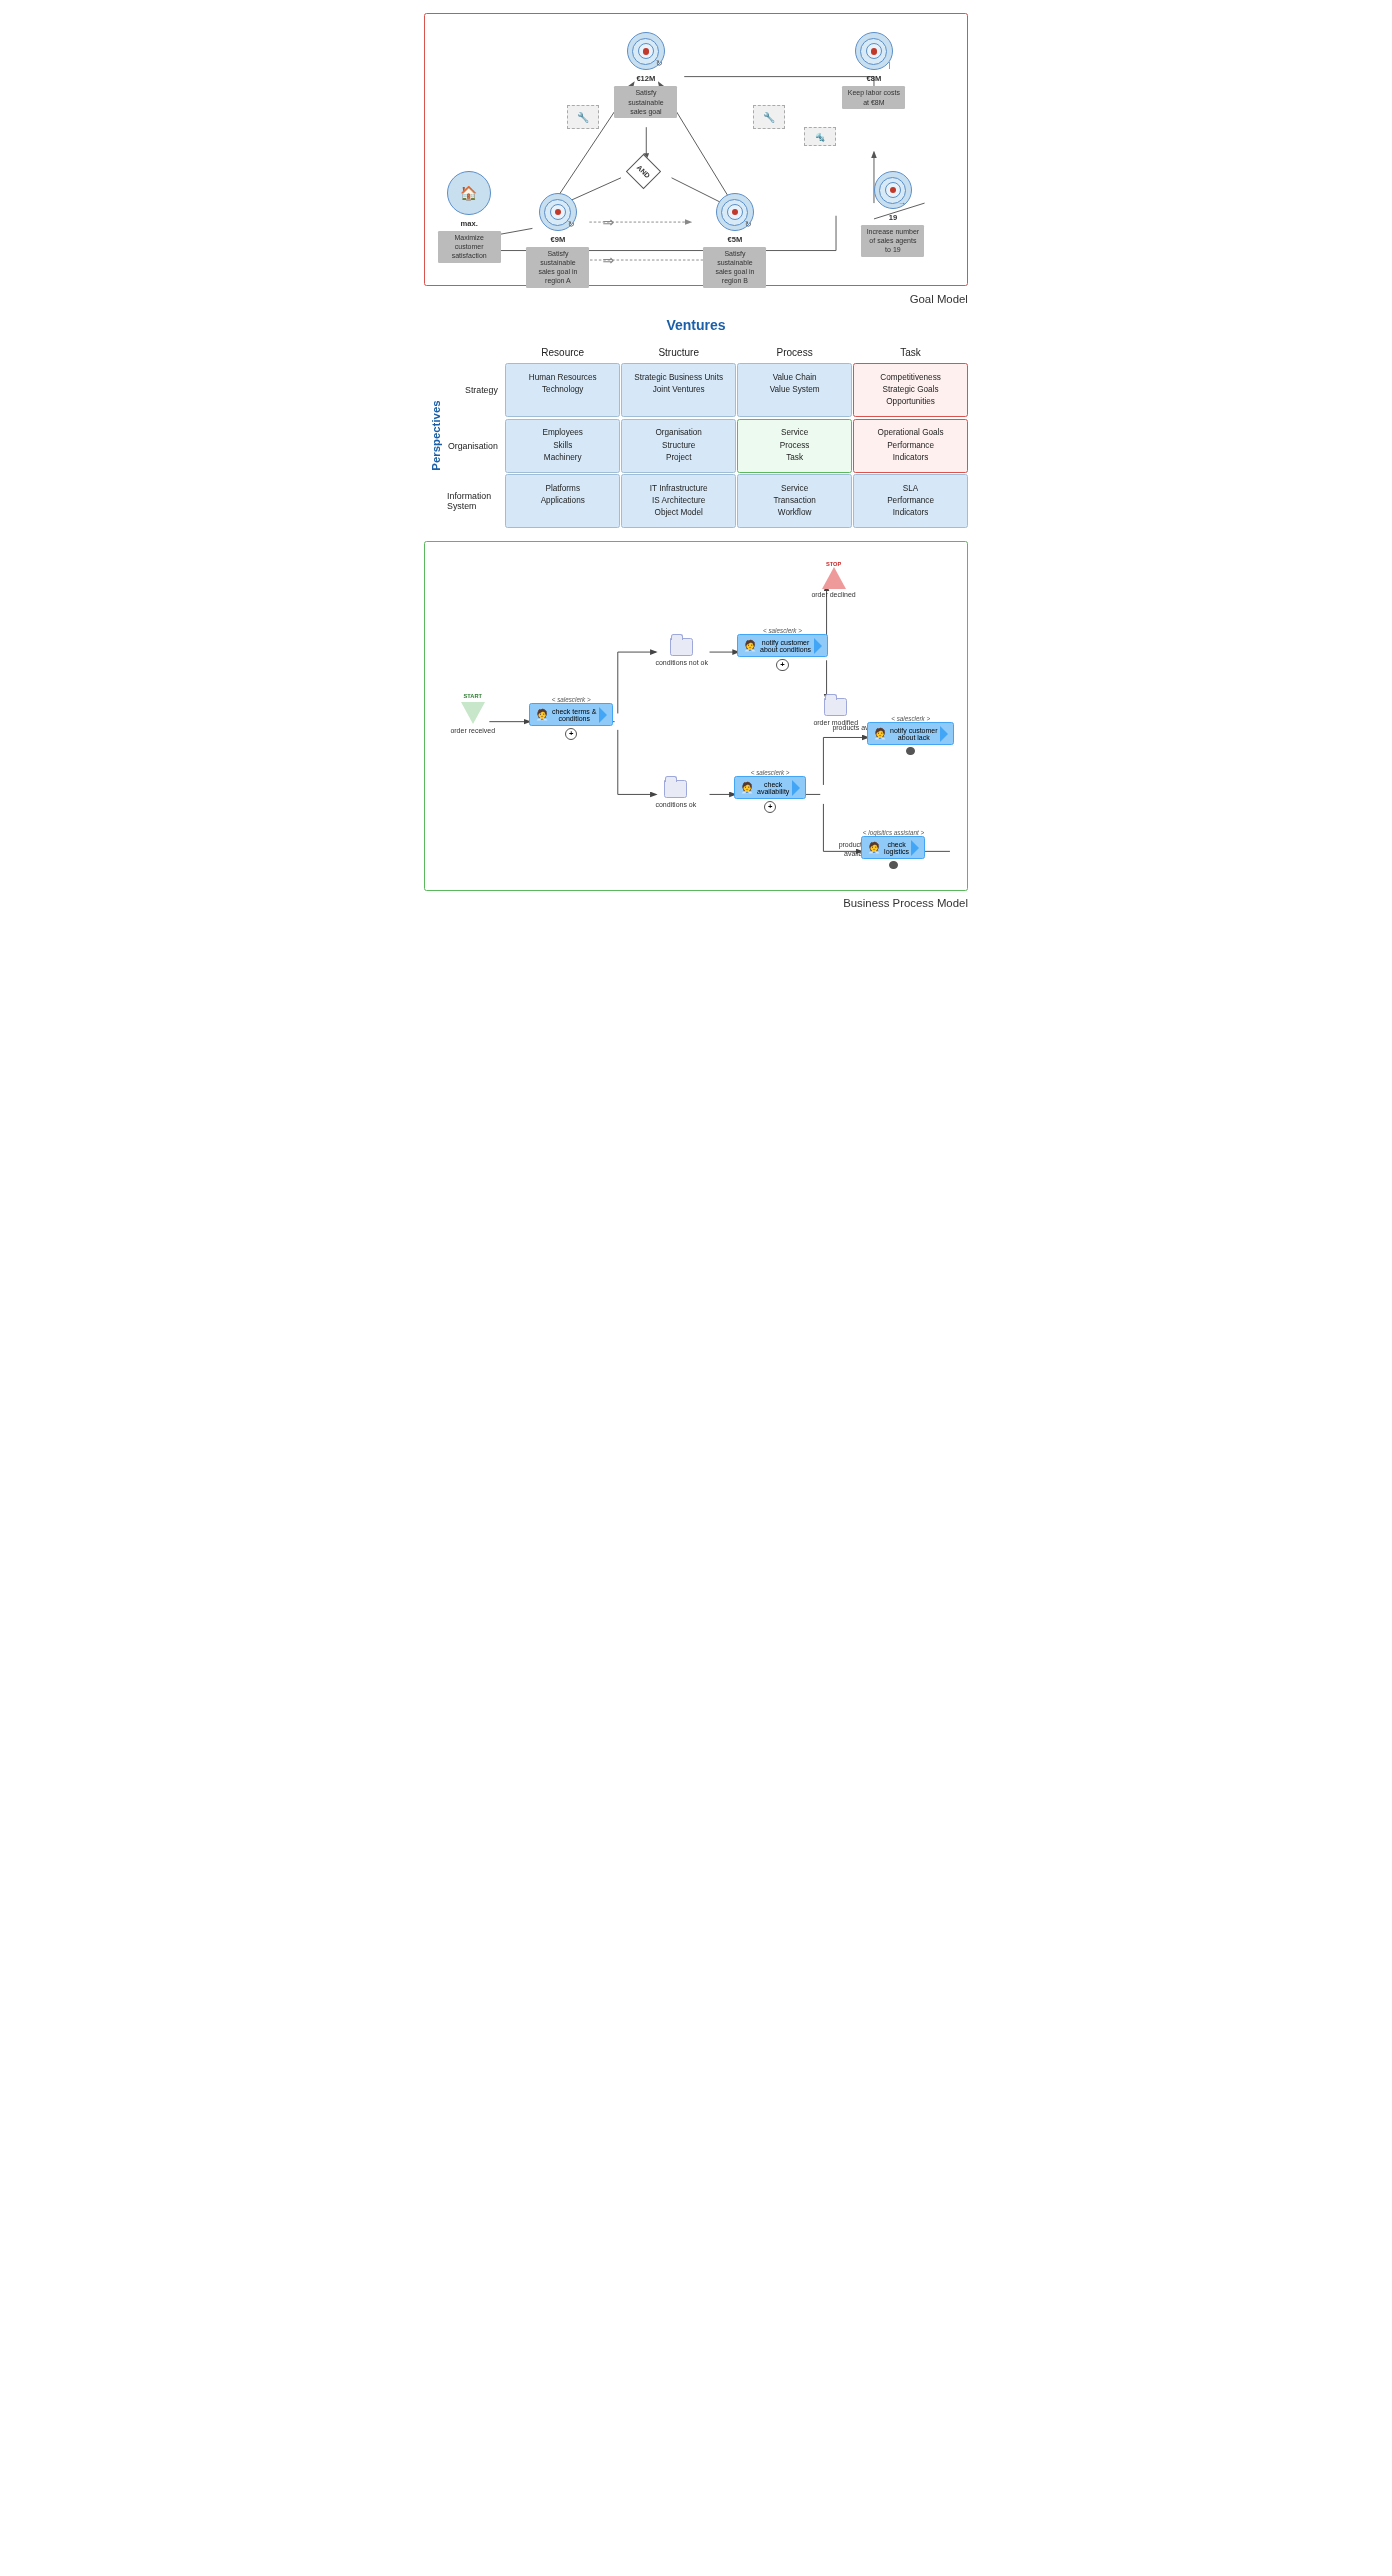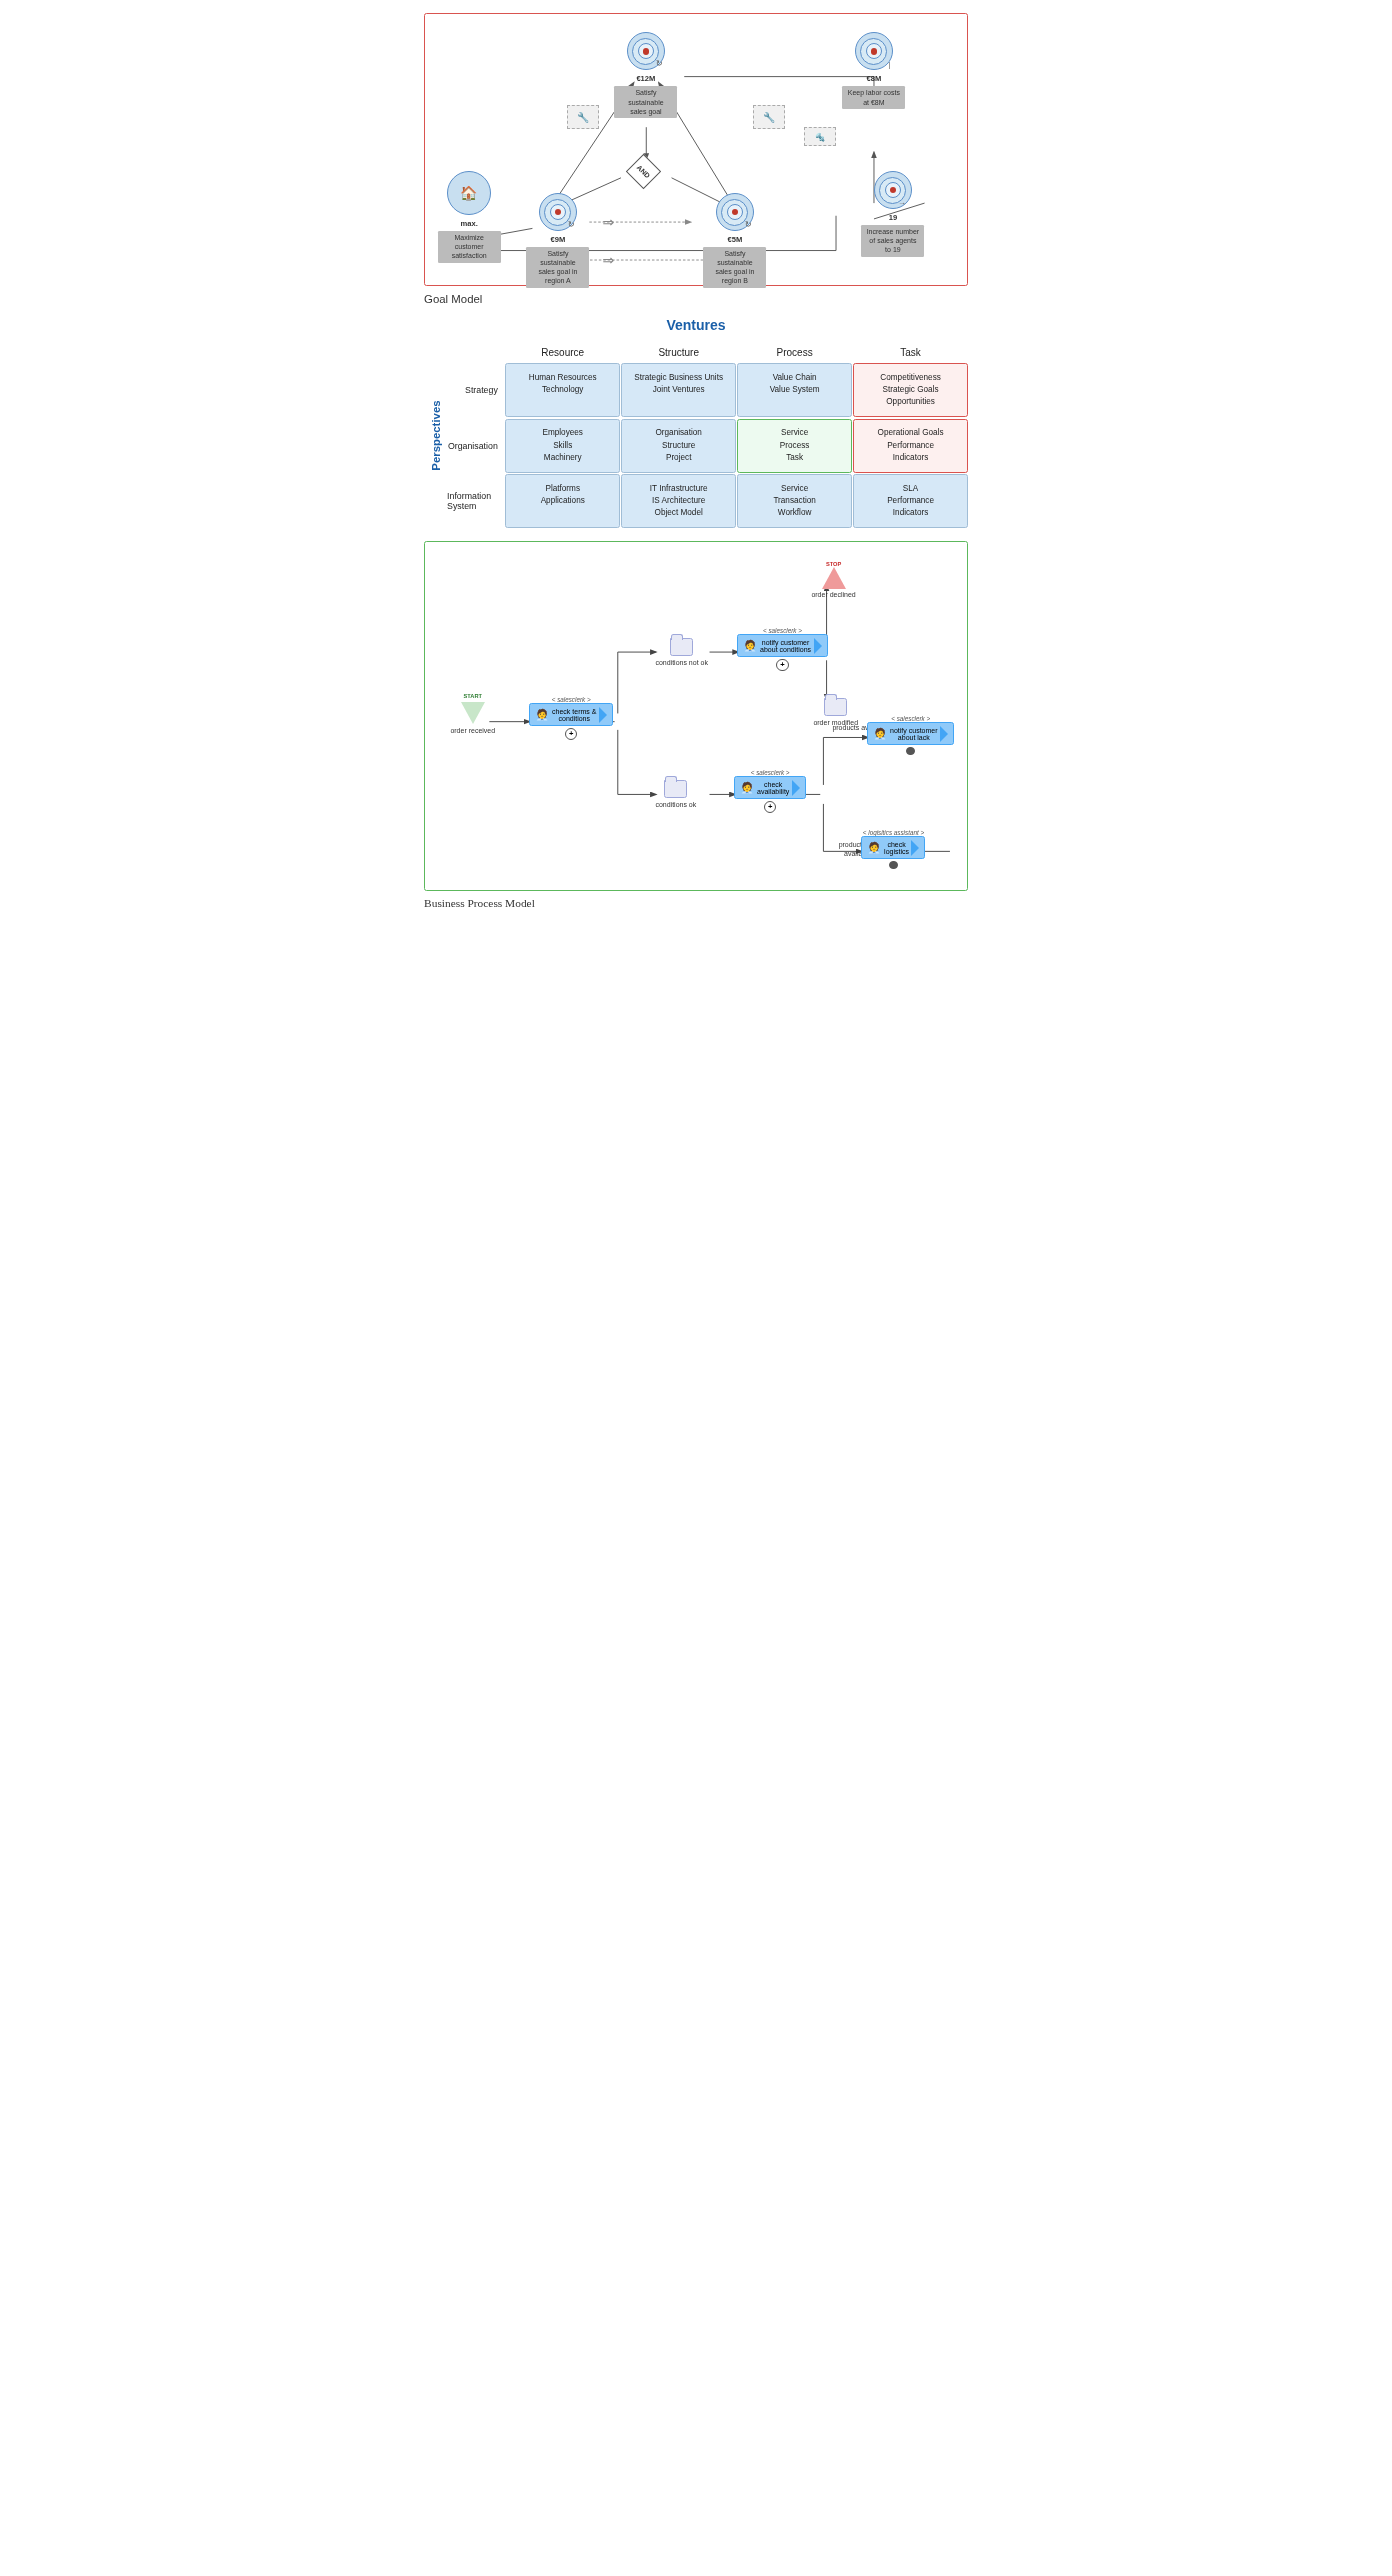--- a/index.html
+++ b/index.html
@@ -14,21 +14,21 @@
     
     .goal-model-container {
       border: 1.3px solid #d9534f;
       border-radius: 2.5px;
       padding: 12.6px 6.3px 6.3px;
       margin-bottom: 6.3px;
       position: relative;
       background: #fff;
     }
     .goal-model-title {
-      text-align: left;
+      text-align: right;
       font-size: 11.4px;
       margin: 5px 0 12.6px;
       color: #333;
     }
 
     .goal-diagram {
       position: relative;
       width: 100%;
       height: 253px;
     }
@@ -230,25 +230,24 @@
     
     .bpm-container {
       border: 1.3px solid #5cb85c;
       border-radius: 2.5px;
       padding: 12.6px 6.3px 6.3px;
       margin: 12.6px 0 6.3px;
       position: relative;
       background: #fff;
     }
     .bpm-title {
-      text-align: left;
+      text-align: right;
       font-size: 11.4px;
       margin: 5px 0 6.3px;
       color: #333;
-      font-family: Liberation Serif, serif;
     }
 
     .bpm-diagram {
       position: relative;
       width: 100%;
       height: 329px;
     }
     .bpm-diagram svg {
       position: absolute;
       top: 0; left: 0;

